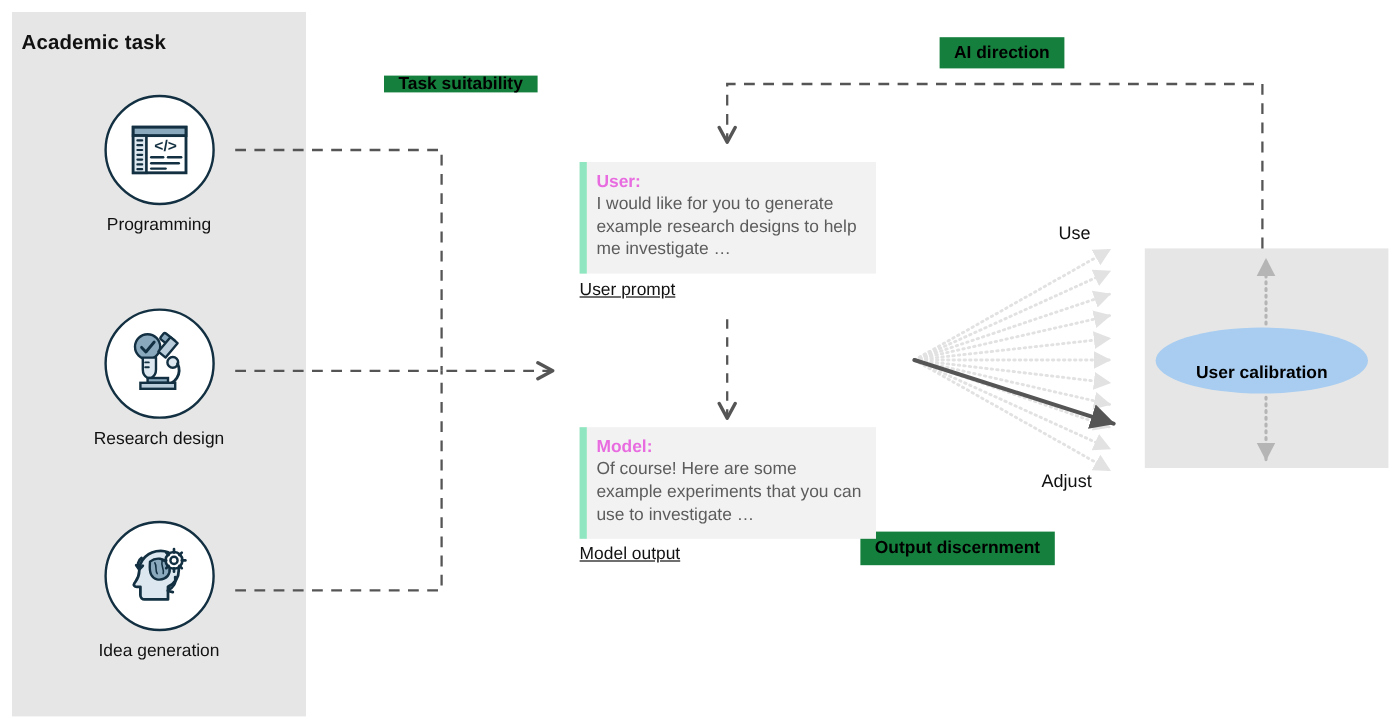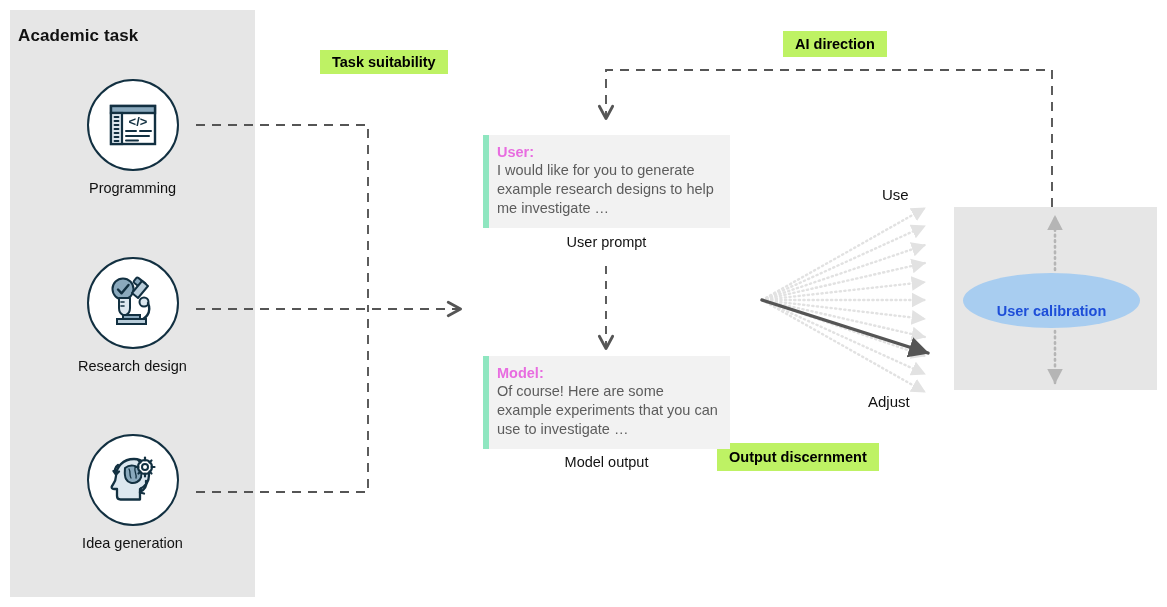--- a/index.html
+++ b/index.html
@@ -21,47 +21,47 @@
     background:#ffffff;border:2.5px solid #123041;
     margin:0 auto;position:relative;box-sizing:border-box;
   }
   .task-circle svg{position:absolute;left:50%;top:50%;transform:translate(-50%,-50%);}
   .task-label{
     margin-top:9px;font-size:14.5px;color:#111;
   }
 
   
   .badge{
-    position:absolute;background:#bef264;color:#000;
+    position:absolute;background:#15803d;color:#000;
     font-size:14.5px;font-weight:bold;
     display:flex;align-items:center;justify-content:center;
     padding:0 12px;box-sizing:border-box;white-space:nowrap;
   }
-  #badge-task-suitability{left:320px;top:50px;height:24px;}
+  #badge-task-suitability{left:320px;top:63px;height:14px;}
   #badge-ai-direction{left:783px;top:31px;height:26px;}
   #badge-output-discernment{left:717px;top:443px;height:28px;}
 
   
   .bubble{
     position:absolute;width:247px;background:#f2f2f2;
     box-sizing:border-box;padding:9px 12px 10px 14px;
   }
   .bubble .accent{
     position:absolute;left:0;top:0;width:6px;height:100%;background:#8fe6c0;
   }
   .bubble .who{
     font-size:14.5px;font-weight:bold;color:#e86ce0;margin-bottom:1px;
     font-family:"Liberation Sans",sans-serif;
   }
   .bubble .body{
     font-size:14.5px;color:#5c5c5c;line-height:19px;
   }
   .caption{
-    position:absolute;width:247px;text-align:center;
-    font-size:14.5px;color:#111;
+    position:absolute;width:247px;
+    font-size:14.5px;color:#111;text-decoration:underline;
   }
   #bubble-user{left:483px;top:135px;}
   #caption-user{left:483px;top:234px;}
   #bubble-model{left:483px;top:356px;}
   #caption-model{left:483px;top:454px;}
 
   
   .fan-label{position:absolute;font-size:15px;color:#111;}
   #label-use{left:882px;top:186px;}
   #label-adjust{left:868px;top:393px;}
@@ -70,21 +70,21 @@
   #calibration-panel{
     position:absolute;left:954px;top:207px;width:203px;height:183px;
     background:#e6e6e6;
   }
   #calibration-ellipse{
     position:absolute;left:963px;top:273px;width:177px;height:55px;
     background:#a8cdf0;border-radius:50%;
     display:flex;align-items:center;justify-content:center;
   }
   #calibration-ellipse span{
-    font-size:14.5px;font-weight:bold;color:#1d4ed8;margin-top:20px;
+    font-size:14.5px;font-weight:bold;color:#000000;margin-top:20px;
   }
 
   svg.overlay{position:absolute;left:0;top:0;width:1167px;height:607px;pointer-events:none;}
 </style>
 </head>
 <body>
 
 <div id="stage">
 
   <div id="task-panel">

